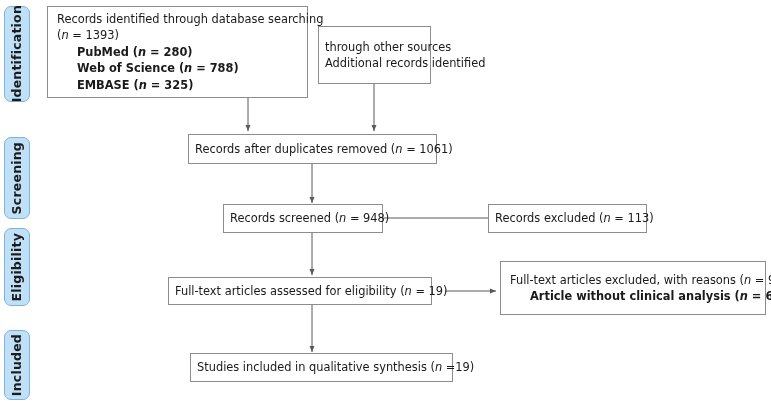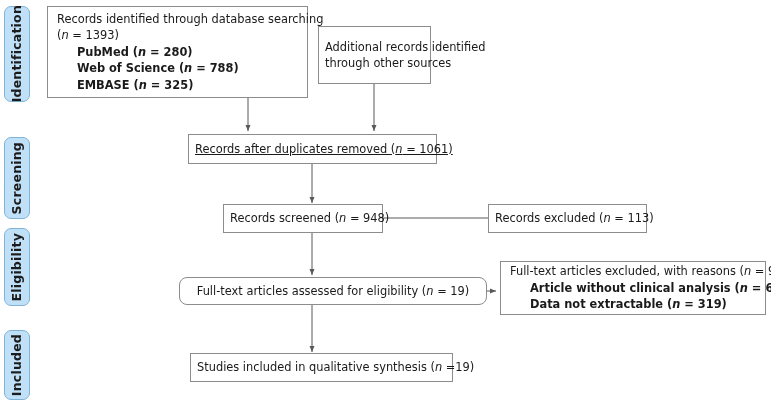--- a/index.html
+++ b/index.html
@@ -124,43 +124,42 @@
 
   <div class="flow-box pad-left" style="left:47px; top:6px; width:261px; height:92px;">
     <div class="line">Records identified through database searching</div>
     <div class="line">(<span class="n-italic">n</span> = 1393)</div>
     <div class="line indent">PubMed (<span class="n-italic">n</span> = 280)</div>
     <div class="line indent">Web of Science (<span class="n-italic">n</span> = 788)</div>
     <div class="line indent">EMBASE (<span class="n-italic">n</span> = 325)</div>
   </div>
 
   <div class="flow-box pad-center" style="left:318px; top:26px; width:113px; height:58px;">
+    <div class="line">through other sources</div>
     <div class="line">Additional records identified</div>
-    <div class="line">through other sources</div>
   </div>
 
-  <div class="flow-box pad-center" style="left:188px; top:134px; width:249px; height:30px;text-decoration:underline;">
+  <div class="flow-box pad-center" style="left:188px; top:134px; width:249px; height:30px;">
     <div class="line">Records after duplicates removed (<span class="n-italic">n</span> = 1061)</div>
   </div>
 
   <div class="flow-box pad-center" style="left:223px; top:204px; width:160px; height:29px;">
     <div class="line">Records screened (<span class="n-italic">n</span> = 948)</div>
   </div>
 
   <div class="flow-box pad-center" style="left:488px; top:204px; width:159px; height:29px;">
     <div class="line">Records excluded (<span class="n-italic">n</span> = 113)</div>
   </div>
 
-  <div class="flow-box pad-center" style="left:179px; top:277px; width:308px; height:28px;border-radius:8px;">
+  <div class="flow-box pad-center" style="left:168px; top:277px; width:264px; height:28px;">
     <div class="line">Full-text articles assessed for eligibility (<span class="n-italic">n</span> = 19)</div>
   </div>
 
   <div class="flow-box pad-left" style="left:500px; top:261px; width:266px; height:54px;">
     <div class="line">Full-text articles excluded, with reasons (<span class="n-italic">n</span> = 929)</div>
     <div class="line indent">Article without clinical analysis (<span class="n-italic">n</span> = 610)</div>
-    <div class="line indent">Data not extractable (<span class="n-italic">n</span> = 319)</div>
   </div>
 
   <div class="flow-box pad-center" style="left:182px; top:353px; width:263px; height:29px;margin-left:8px;">
     <div class="line">Studies included in qualitative synthesis (<span class="n-italic">n</span> =19)</div>
   </div>
 
 </div>
 
 </body></html>

